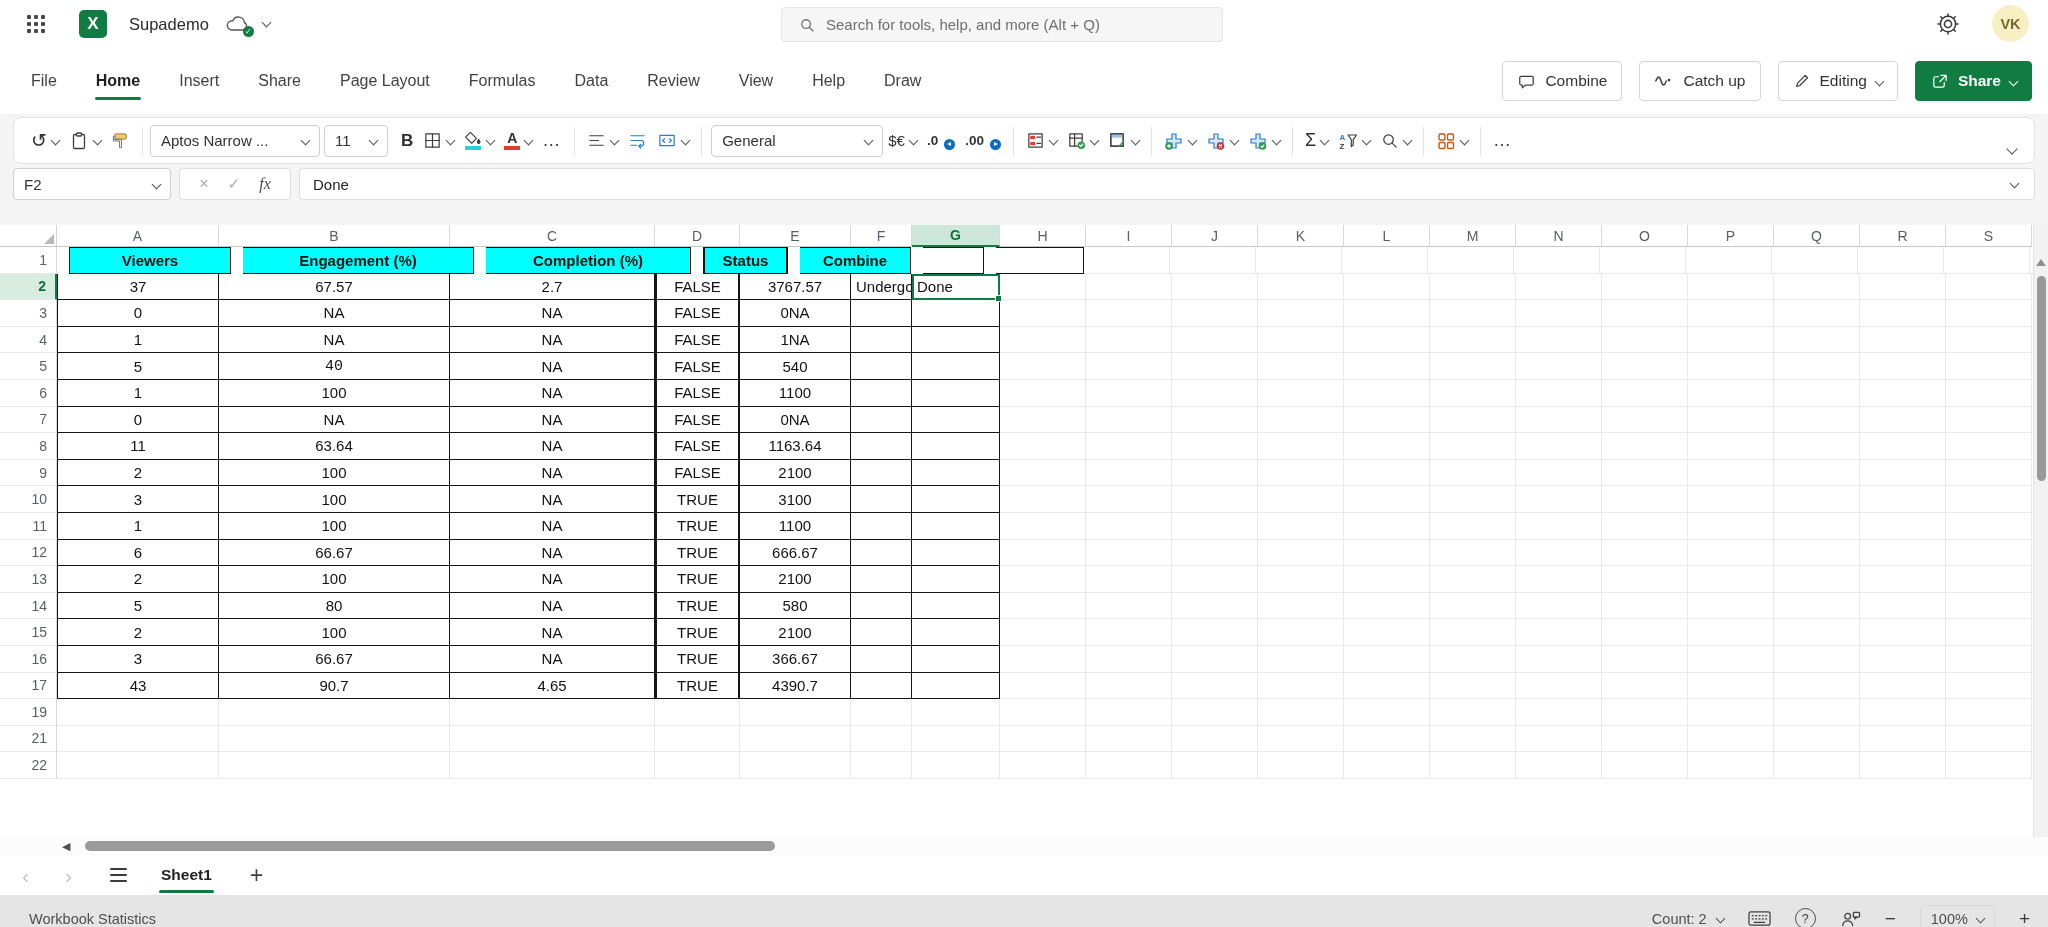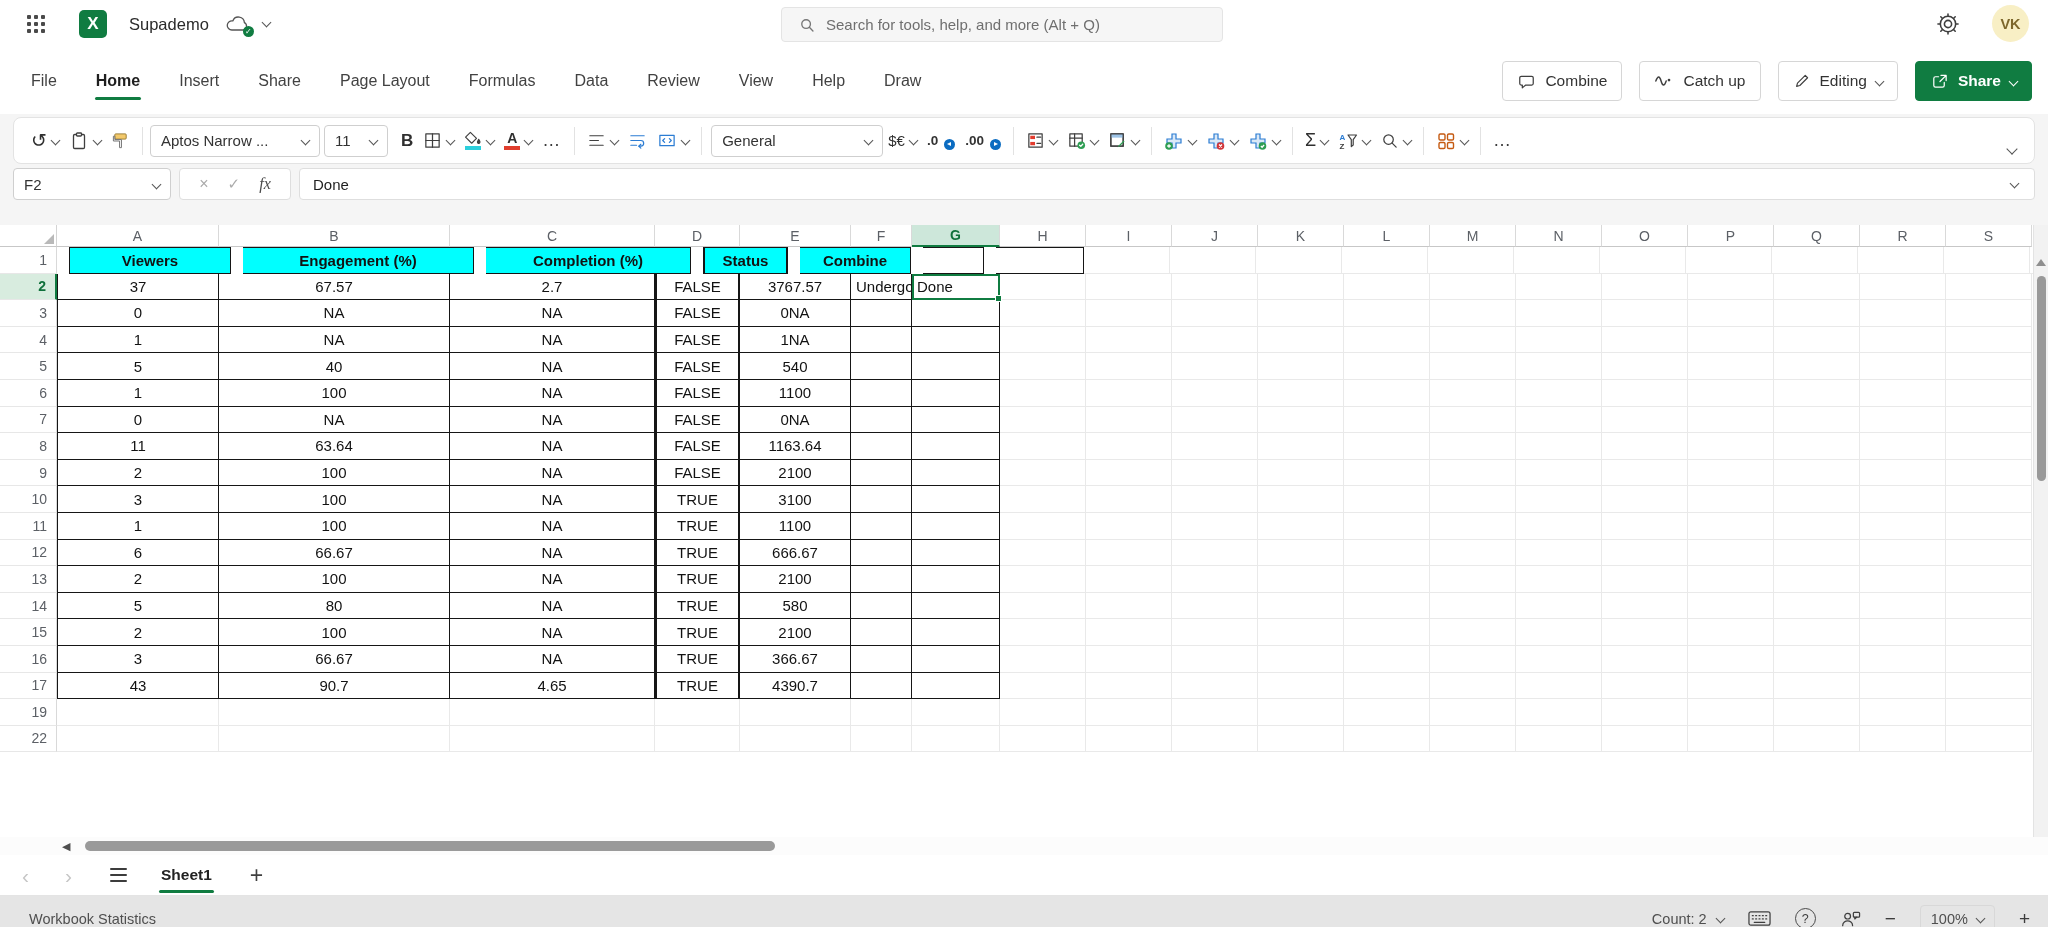--- a/index.html
+++ b/index.html
@@ -510,21 +510,21 @@
           <div class="cell" style="width: 86px;"></div>
           <div class="cell" style="width: 86px;"></div>
           <div class="cell" style="width: 86px;"></div>
           <div class="cell" style="width: 86px;"></div>
           <div class="cell" style="width: 86px;"></div>
           <div class="cell" style="width: 86px;"></div>
         </div>
         <div class="grow">
           <div class="rowh">5</div>
           <div class="cell tb afirst" style="width: 162px;">5</div>
-          <div class="cell tb" style="width: 231px;">40</div>
+          <div class="cell tb" style="width: 231px; font-family: Liberation Mono, monospace;">40</div>
           <div class="cell tb" style="width: 205px;">NA</div>
           <div class="cell tb dthick" style="width: 85px;">FALSE</div>
           <div class="cell tb" style="width: 111px;">540</div>
           <div class="cell tb" style="width: 61px;"></div>
           <div class="cell tb" style="width: 88px;"></div>
           <div class="cell" style="width: 86px;"></div>
           <div class="cell" style="width: 86px;"></div>
           <div class="cell" style="width: 86px;"></div>
           <div class="cell" style="width: 86px;"></div>
           <div class="cell" style="width: 86px;"></div>
@@ -795,20 +795,42 @@
           <div class="cell" style="width: 86px;"></div>
           <div class="cell" style="width: 86px;"></div>
           <div class="cell" style="width: 86px;"></div>
           <div class="cell" style="width: 86px;"></div>
           <div class="cell" style="width: 86px;"></div>
           <div class="cell" style="width: 86px;"></div>
           <div class="cell" style="width: 86px;"></div>
         </div>
         <div class="grow">
           <div class="rowh">19</div>
+          <div class="cell" style="width: 162px;"></div>
+          <div class="cell" style="width: 231px;"></div>
+          <div class="cell" style="width: 205px;"></div>
+          <div class="cell" style="width: 85px;"></div>
+          <div class="cell" style="width: 111px;"></div>
+          <div class="cell" style="width: 61px;"></div>
+          <div class="cell" style="width: 88px;"></div>
+          <div class="cell" style="width: 86px;"></div>
+          <div class="cell" style="width: 86px;"></div>
+          <div class="cell" style="width: 86px;"></div>
+          <div class="cell" style="width: 86px;"></div>
+          <div class="cell" style="width: 86px;"></div>
+          <div class="cell" style="width: 86px;"></div>
+          <div class="cell" style="width: 86px;"></div>
+          <div class="cell" style="width: 86px;"></div>
+          <div class="cell" style="width: 86px;"></div>
+          <div class="cell" style="width: 86px;"></div>
+          <div class="cell" style="width: 86px;"></div>
+          <div class="cell" style="width: 86px;"></div>
+        </div>
+        <div class="grow">
+          <div class="rowh">21</div>
           <div class="cell" style="width: 162px;"></div>
           <div class="cell" style="width: 231px;"></div>
           <div class="cell" style="width: 205px;"></div>
           <div class="cell" style="width: 85px;"></div>
           <div class="cell" style="width: 111px;"></div>
           <div class="cell" style="width: 61px;"></div>
           <div class="cell" style="width: 88px;"></div>
           <div class="cell" style="width: 86px;"></div>
           <div class="cell" style="width: 86px;"></div>
           <div class="cell" style="width: 86px;"></div>

